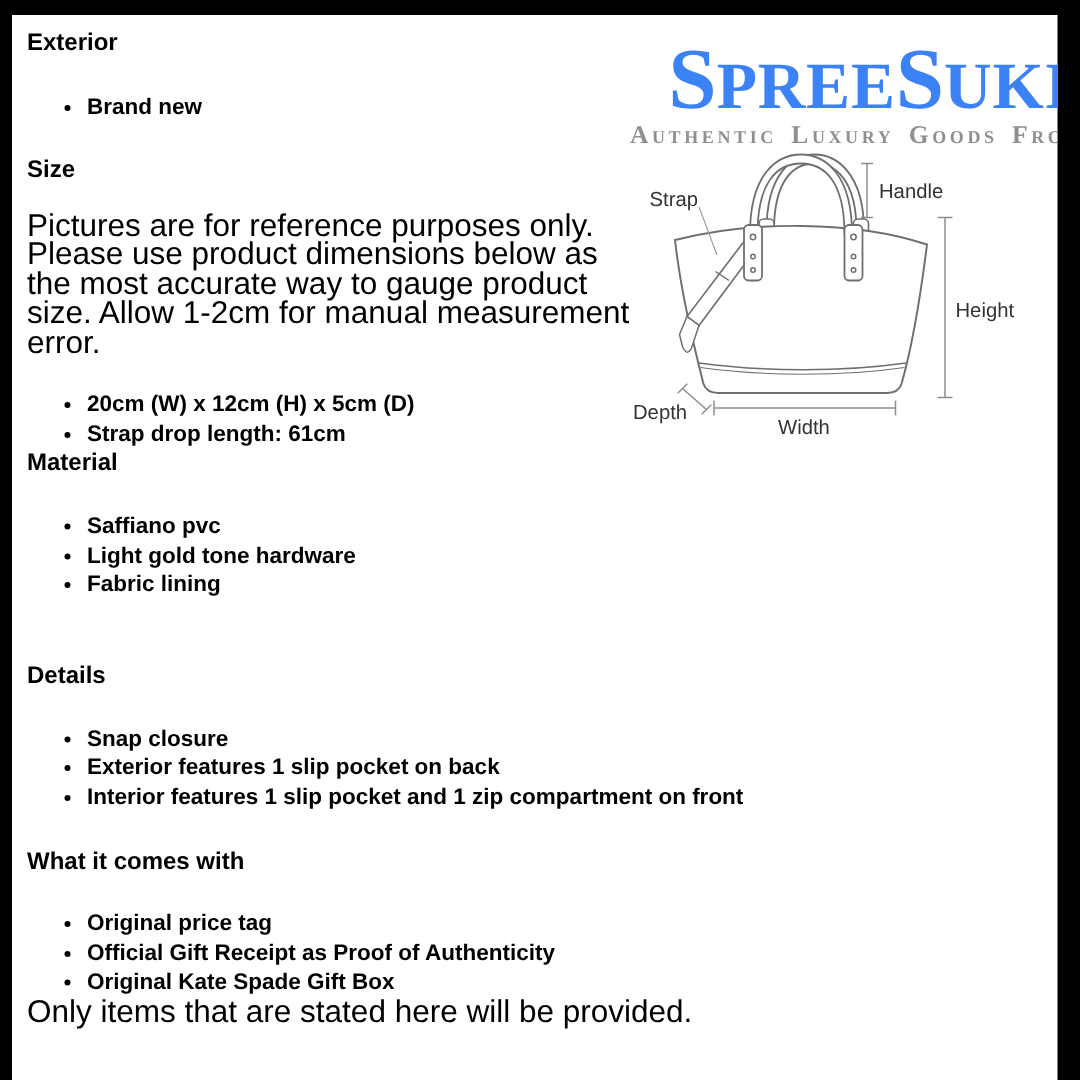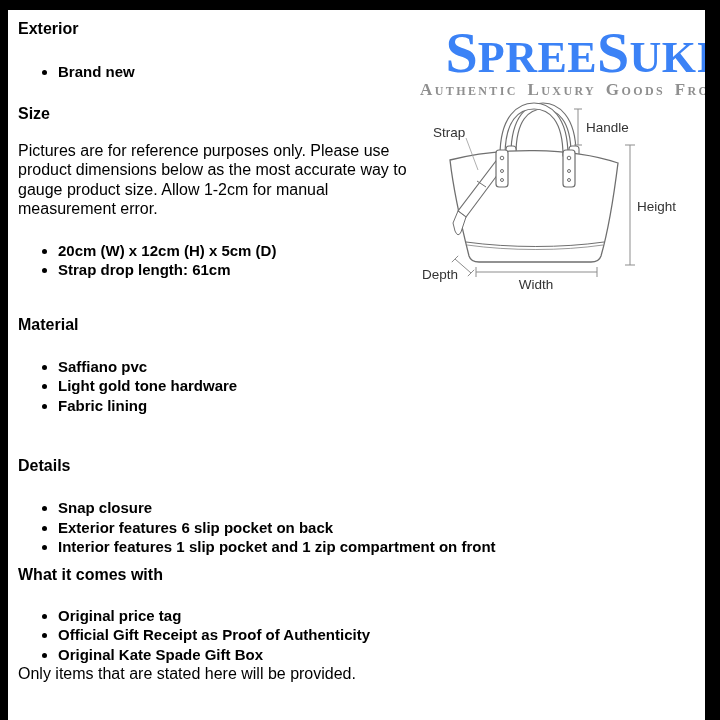--- a/index.html
+++ b/index.html
@@ -10,21 +10,21 @@
     background:#ffffff;
     border-top:10px solid #000;
     border-left:8px solid #000;
     border-right:15px solid #000;
     overflow:hidden;
     font-family:"Liberation Sans", sans-serif;
     color:#000;
   }
   .content { position:relative; padding-left:10px; width:100%; height:100%; }
   .sec-h { font-size:16px; font-weight:bold; line-height:19px; }
-  .body-p { font-size:16px; line-height:19.5px; }
+  .body-p { font-size:21px; line-height:19.5px; }
   .blist { list-style:disc; padding-left:40px;font-weight:bold; }
   .blist li { font-size:15px; line-height:19.5px; }
   .size-para { width:412px; }
 
   
   .logo {
     position:absolute; left:412px; top:5px; width:294px; height:78px;
     overflow:hidden; white-space:nowrap;
   }
   .brand {
@@ -129,35 +129,35 @@
       <li>Brand new</li>
     </ul>
 
     <div class="sec-h" style="margin-top:22px">Size</div>
     <p class="body-p size-para" style="margin-top:18px">Pictures are for reference purposes only. Please use product dimensions below as the most accurate way to gauge product size. Allow 1-2cm for manual measurement error.</p>
     <ul class="blist" style="margin-top:22px">
       <li>20cm (W) x 12cm (H) x 5cm (D)</li>
       <li>Strap drop length: 61cm</li>
     </ul>
 
-    <div class="sec-h" style="margin-top:35px">Material</div>
+    <div class="sec-h" style="">Material</div>
     <ul class="blist" style="margin-top:23px">
       <li>Saffiano pvc</li>
       <li>Light gold tone hardware</li>
       <li>Fabric lining</li>
     </ul>
 
     <div class="sec-h" style="margin-top:41px">Details</div>
     <ul class="blist" style="margin-top:23px">
       <li>Snap closure</li>
-      <li>Exterior features 6 slip pocket on back</li>
+      <li>Exterior features 1 slip pocket on back</li>
       <li>Interior features 1 slip pocket and 1 zip compartment on front</li>
     </ul>
 
-    <div class="sec-h" style="margin-top:8px">What it comes with</div>
+    <div class="sec-h" style="margin-top:24px">What it comes with</div>
     <ul class="blist" style="margin-top:22px">
       <li>Original price tag</li>
       <li>Official Gift Receipt as Proof of Authenticity</li>
       <li>Original Kate Spade Gift Box</li>
     </ul>
 
     <p class="body-p" style="">Only items that are stated here will be provided.</p>
 
   </div>
 </div>

